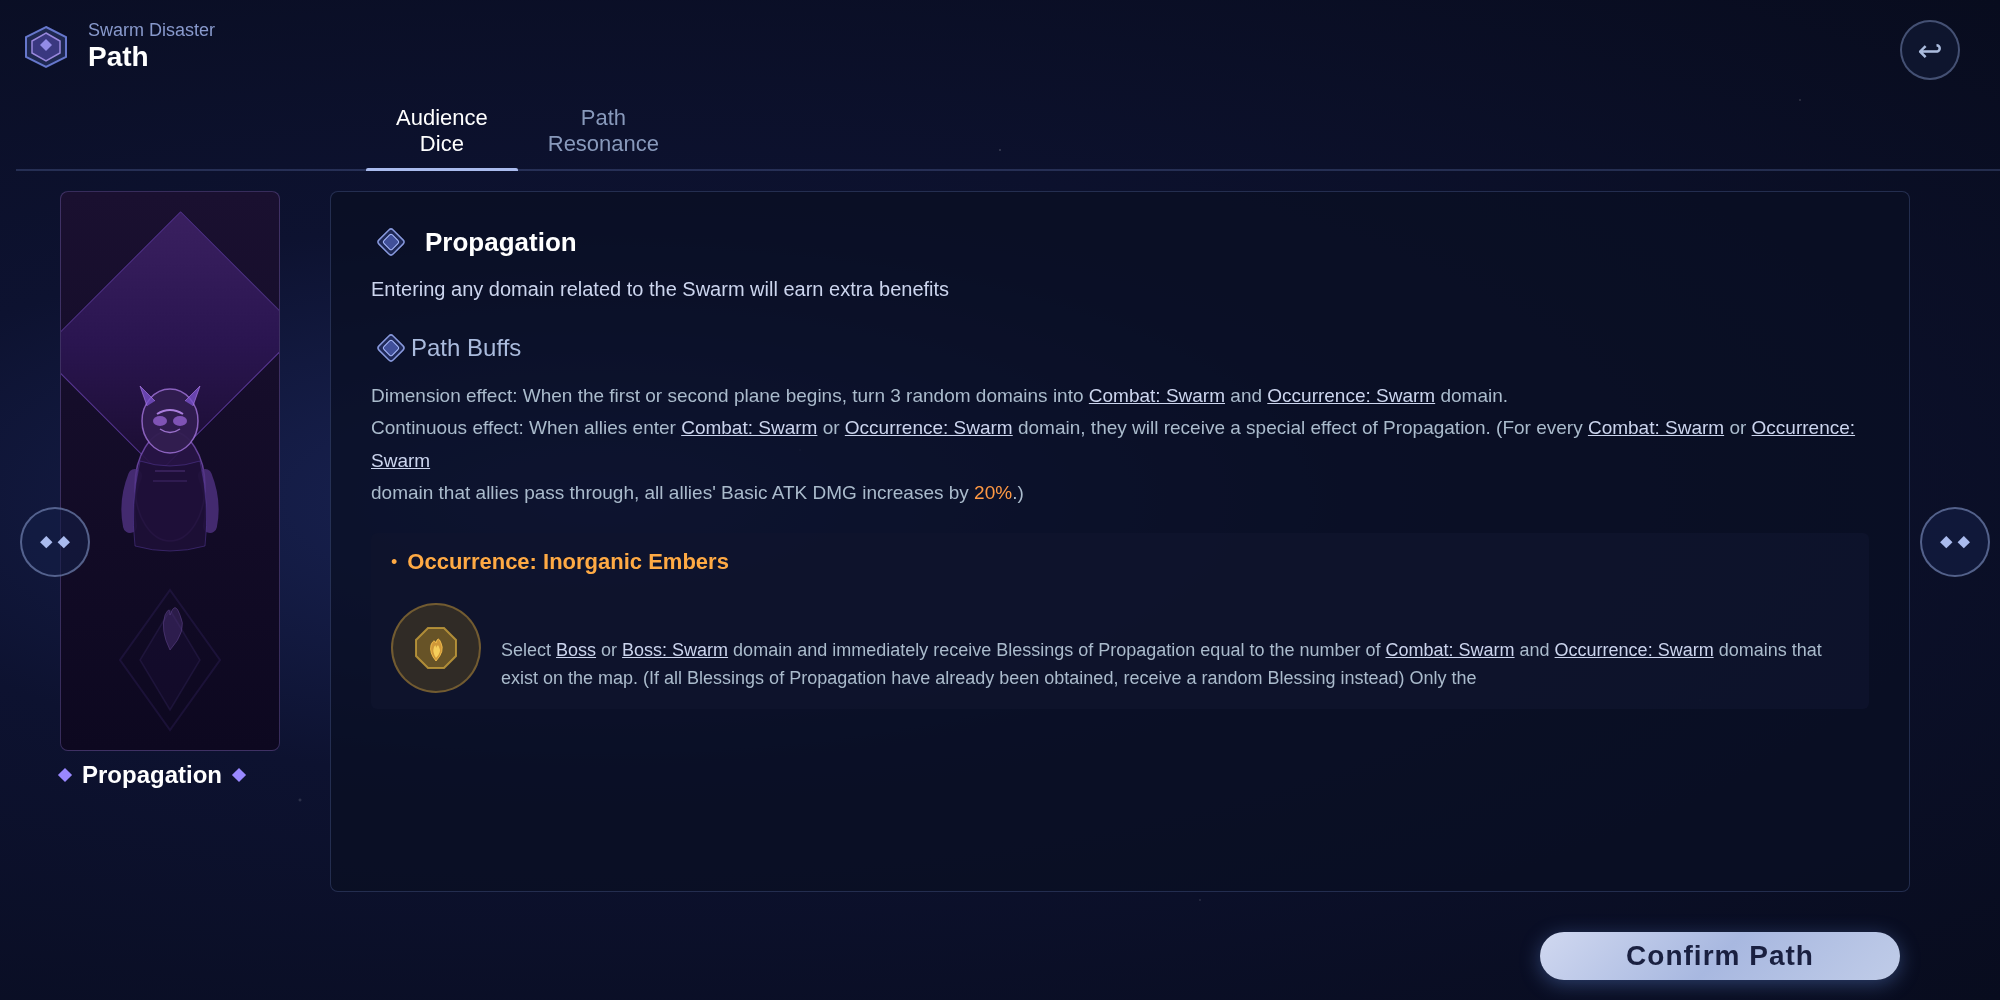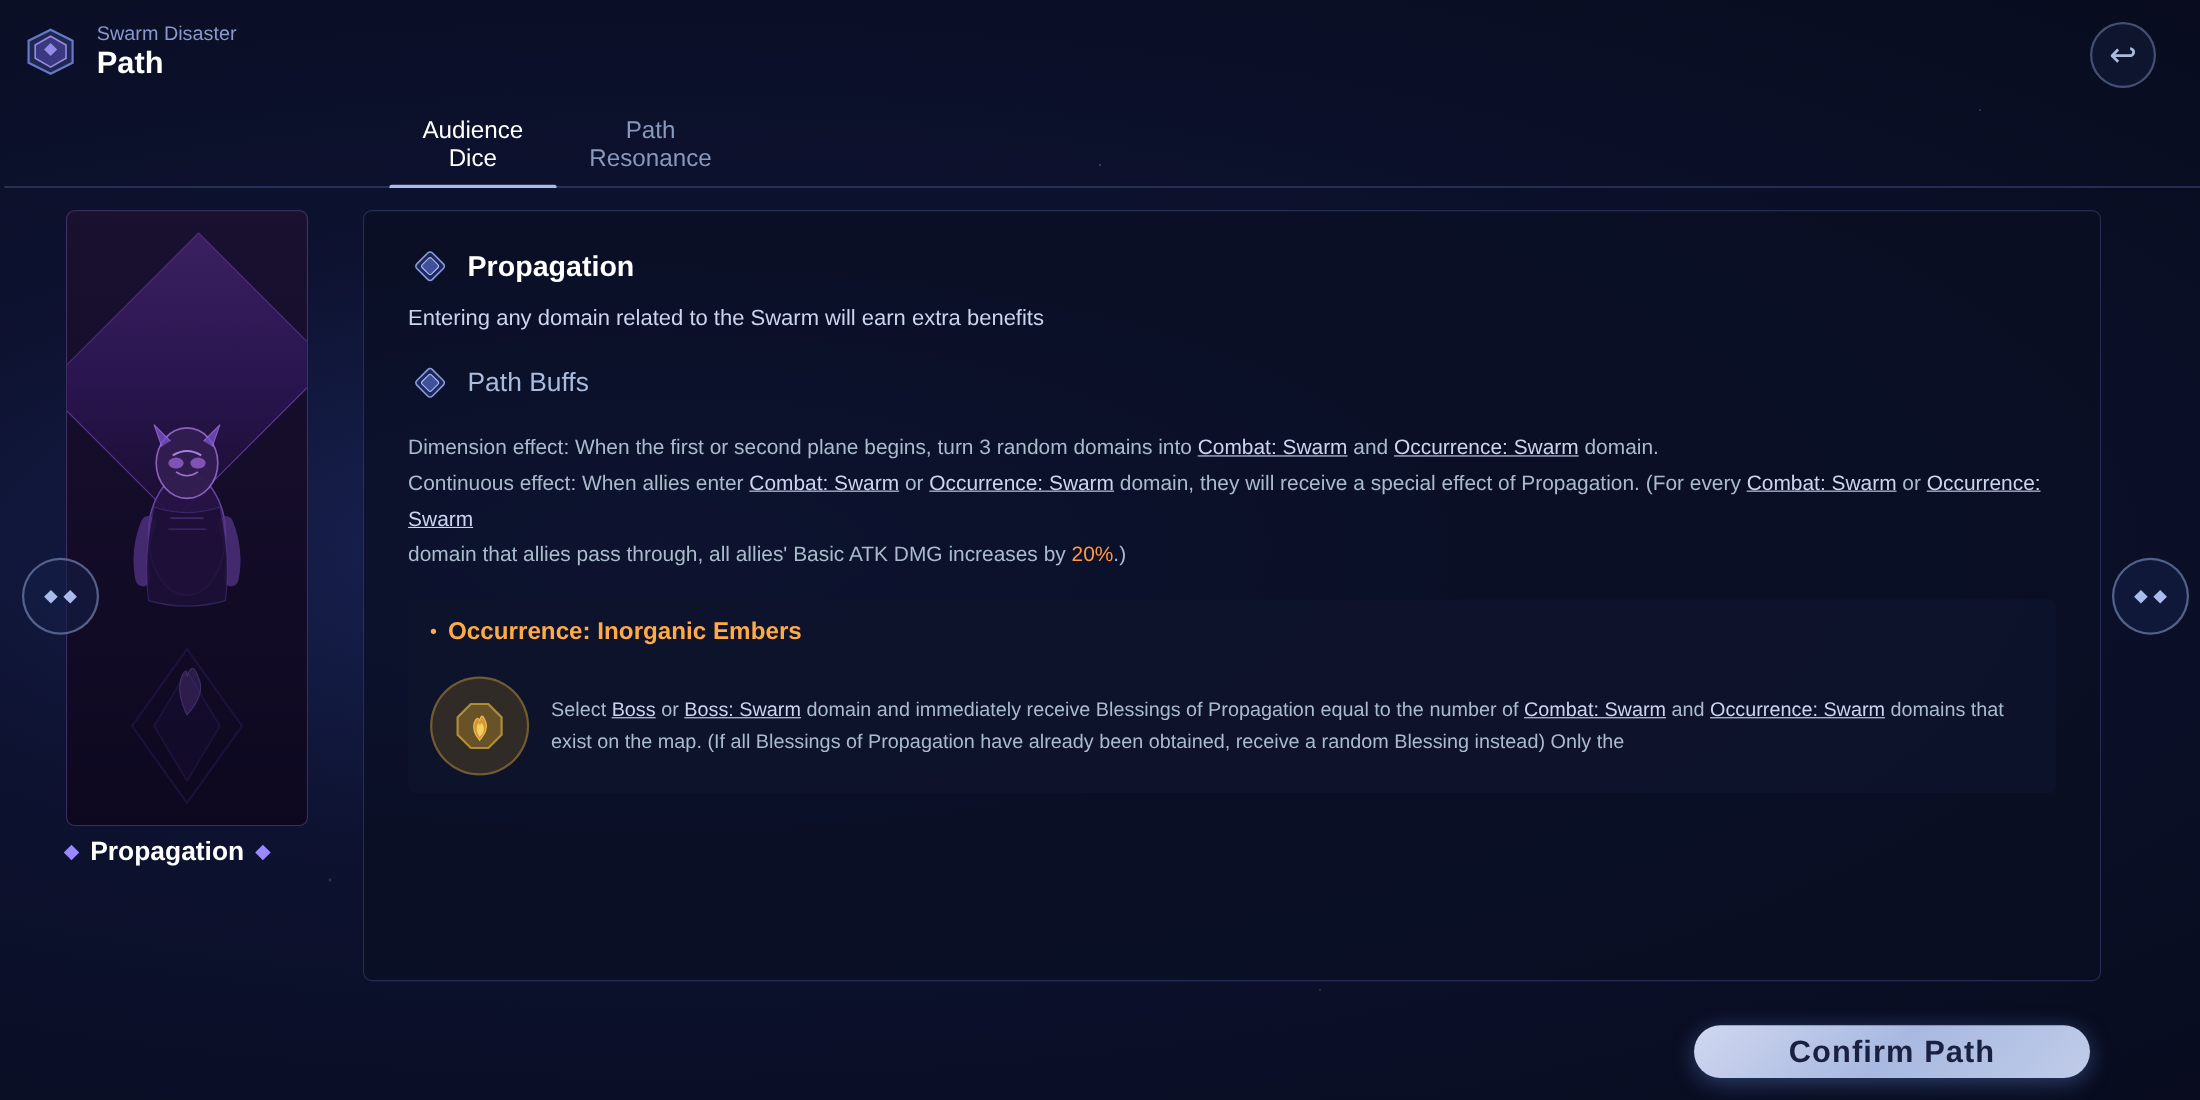--- a/index.html
+++ b/index.html
@@ -99,21 +99,21 @@
       cursor: pointer;
       color: #aabbdd;
       font-size: 28px;
     }
 
     
     .tabs-container {
       display: flex;
       padding: 0 350px;
       border-bottom: 2px solid rgba(100,120,180,0.3);
-      margin-left: 4px;
+      margin-left: 16px;
     }
 
     .tab {
       padding: 12px 30px;
       color: #8899bb;
       font-size: 22px;
       cursor: pointer;
       position: relative;
       text-align: center;
     }
@@ -347,22 +347,21 @@
     }
 
     
     .buffs-section {
       margin-bottom: 24px;
     }
 
     .buffs-title {
       display: flex;
       align-items: center;
-      gap: 14px;
-      margin-bottom: 24px;
+      margin-bottom: 12px;
     }
 
     .buffs-heading {
       color: #aabbdd;
       font-size: 24px;
       font-weight: 500;
     }
 
     .buffs-text {
       color: #aabbcc;
@@ -421,21 +420,21 @@
 
     .dice-effect-name {
       color: #ffaa44;
       font-size: 22px;
       font-weight: 600;
     }
 
     .dice-effect-content {
       display: flex;
       gap: 20px;
-      align-items: center;
+      align-items: flex-end;
       margin-top: 28px;
     }
 
     .dice-icon-container {
       width: 90px;
       height: 90px;
       flex-shrink: 0;
       background: rgba(100,80,30,0.4);
       border: 2px solid rgba(180,140,60,0.5);
       border-radius: 50%;

